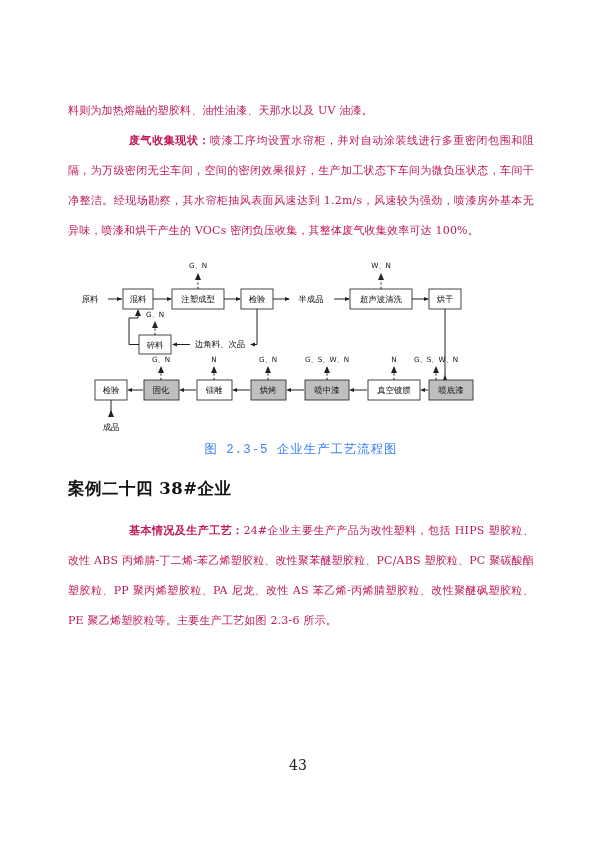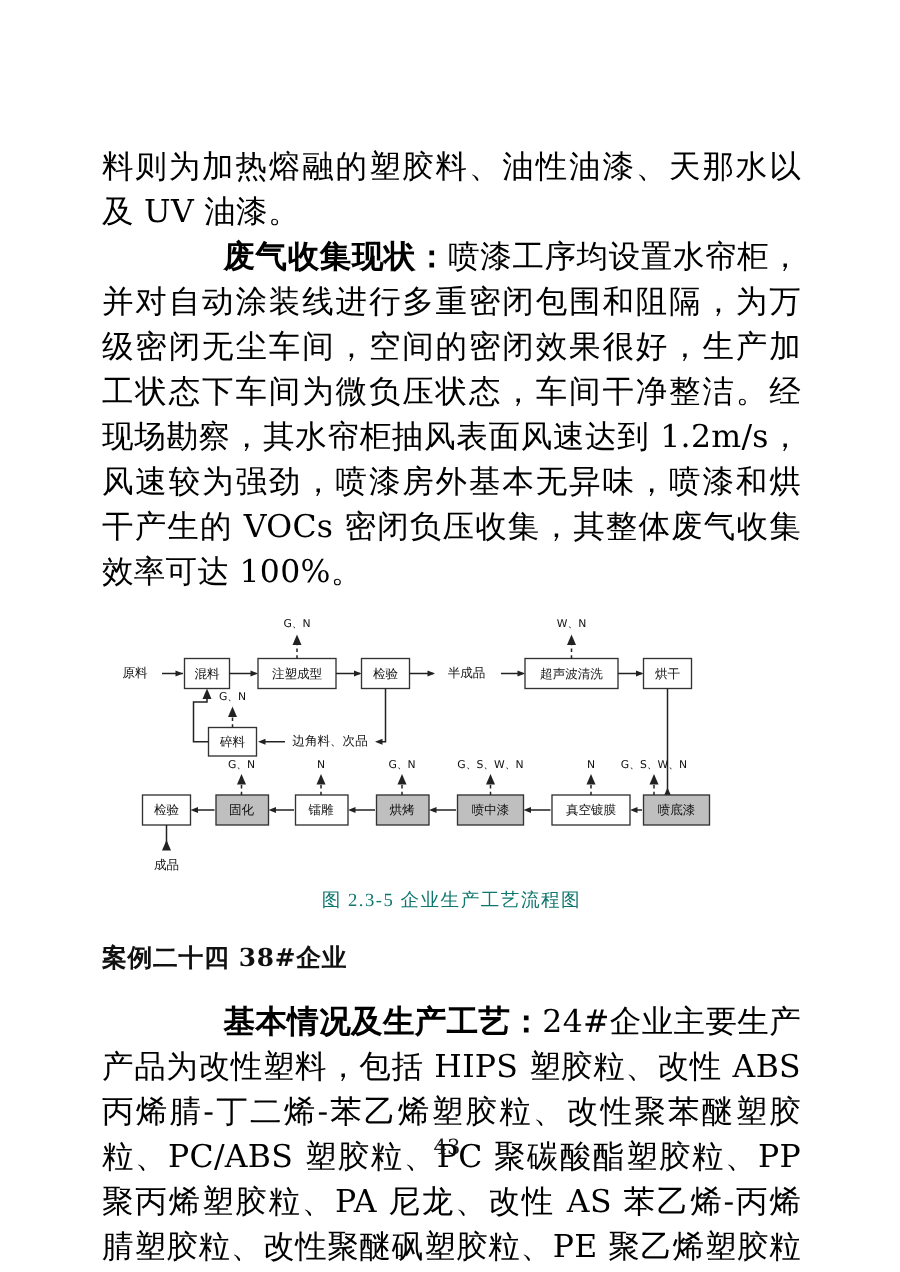--- a/index.html
+++ b/index.html
@@ -26,26 +26,26 @@
 
   .content {
     position: absolute;
     left: 68px;
     top: 96px;
     width: 466px;
   }
 
   p.body-text {
     margin: 0 0 0 0;
-    font-size: 21px;
+    font-size: 11px;
     line-height: 30px;
     text-align: justify;
     text-justify: inter-ideograph;
     letter-spacing: 0.2px;
-    color: #000000;
+    color: #be185d;
   }
   p.indent { text-indent: 2em; }
   .bold-lead { font-weight: bold; margin-left: 39px; }
 
   h2.case-heading {
     margin: 0;
     font-size: 16.5px;
     font-weight: bold;
     line-height: 30px;
     letter-spacing: 0.5px;
@@ -61,24 +61,24 @@
     width: 466px;
     height: 196px;
     margin: 10px 0 0 0;
   }
   .fig-svg { display: block; }
 
   .fig-caption {
     text-align: center;
     font-size: 12.4px;
     line-height: 20px;
-    color: #0f766e;
+    color: #3b82f6;
     letter-spacing: 1px;
     margin-top: 6px;
-    font-family: Liberation Serif, serif;
+    font-family: Liberation Mono, monospace;
   }
 
   .page-number {
     position: absolute;
     left: 0;
     top: 757px;
     width: 596px;
     text-align: center;
     font-size: 14px;
     color: #1c1c1c;

